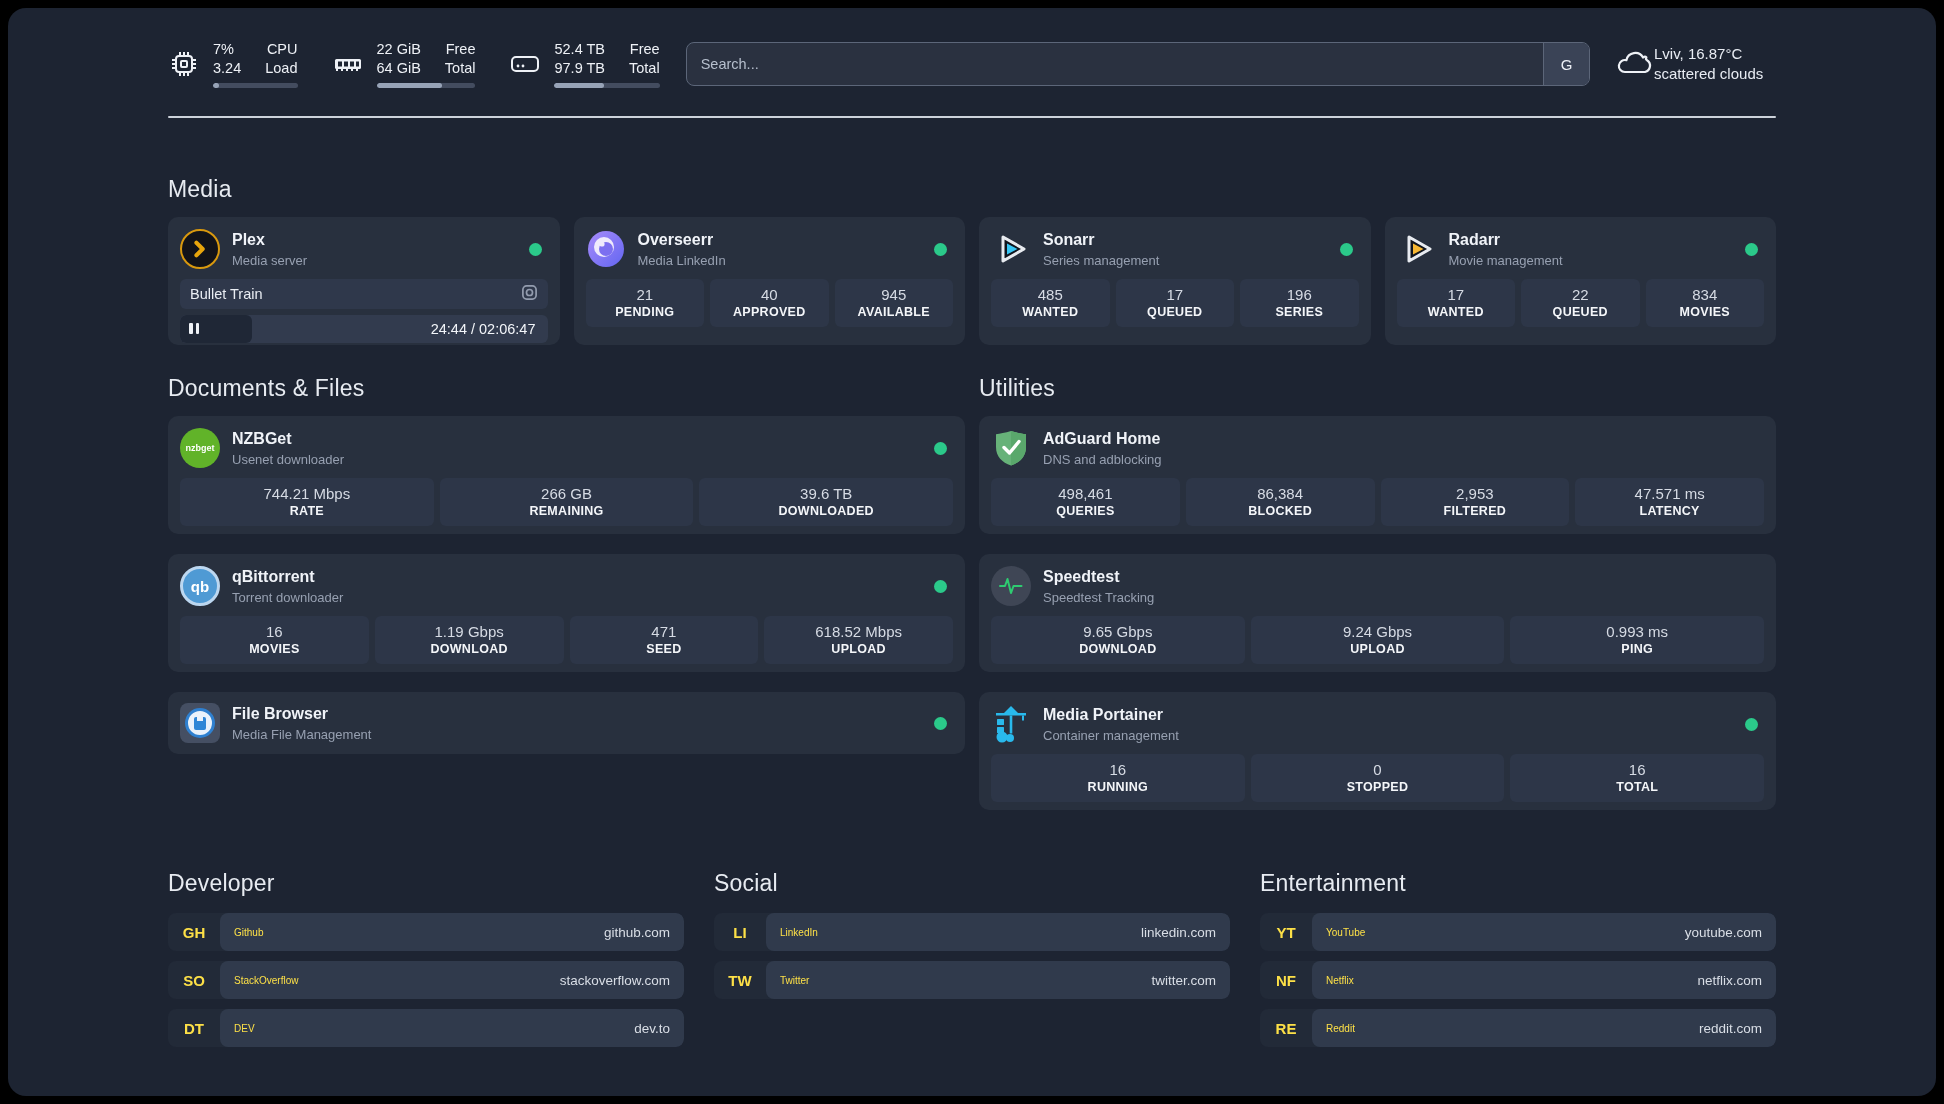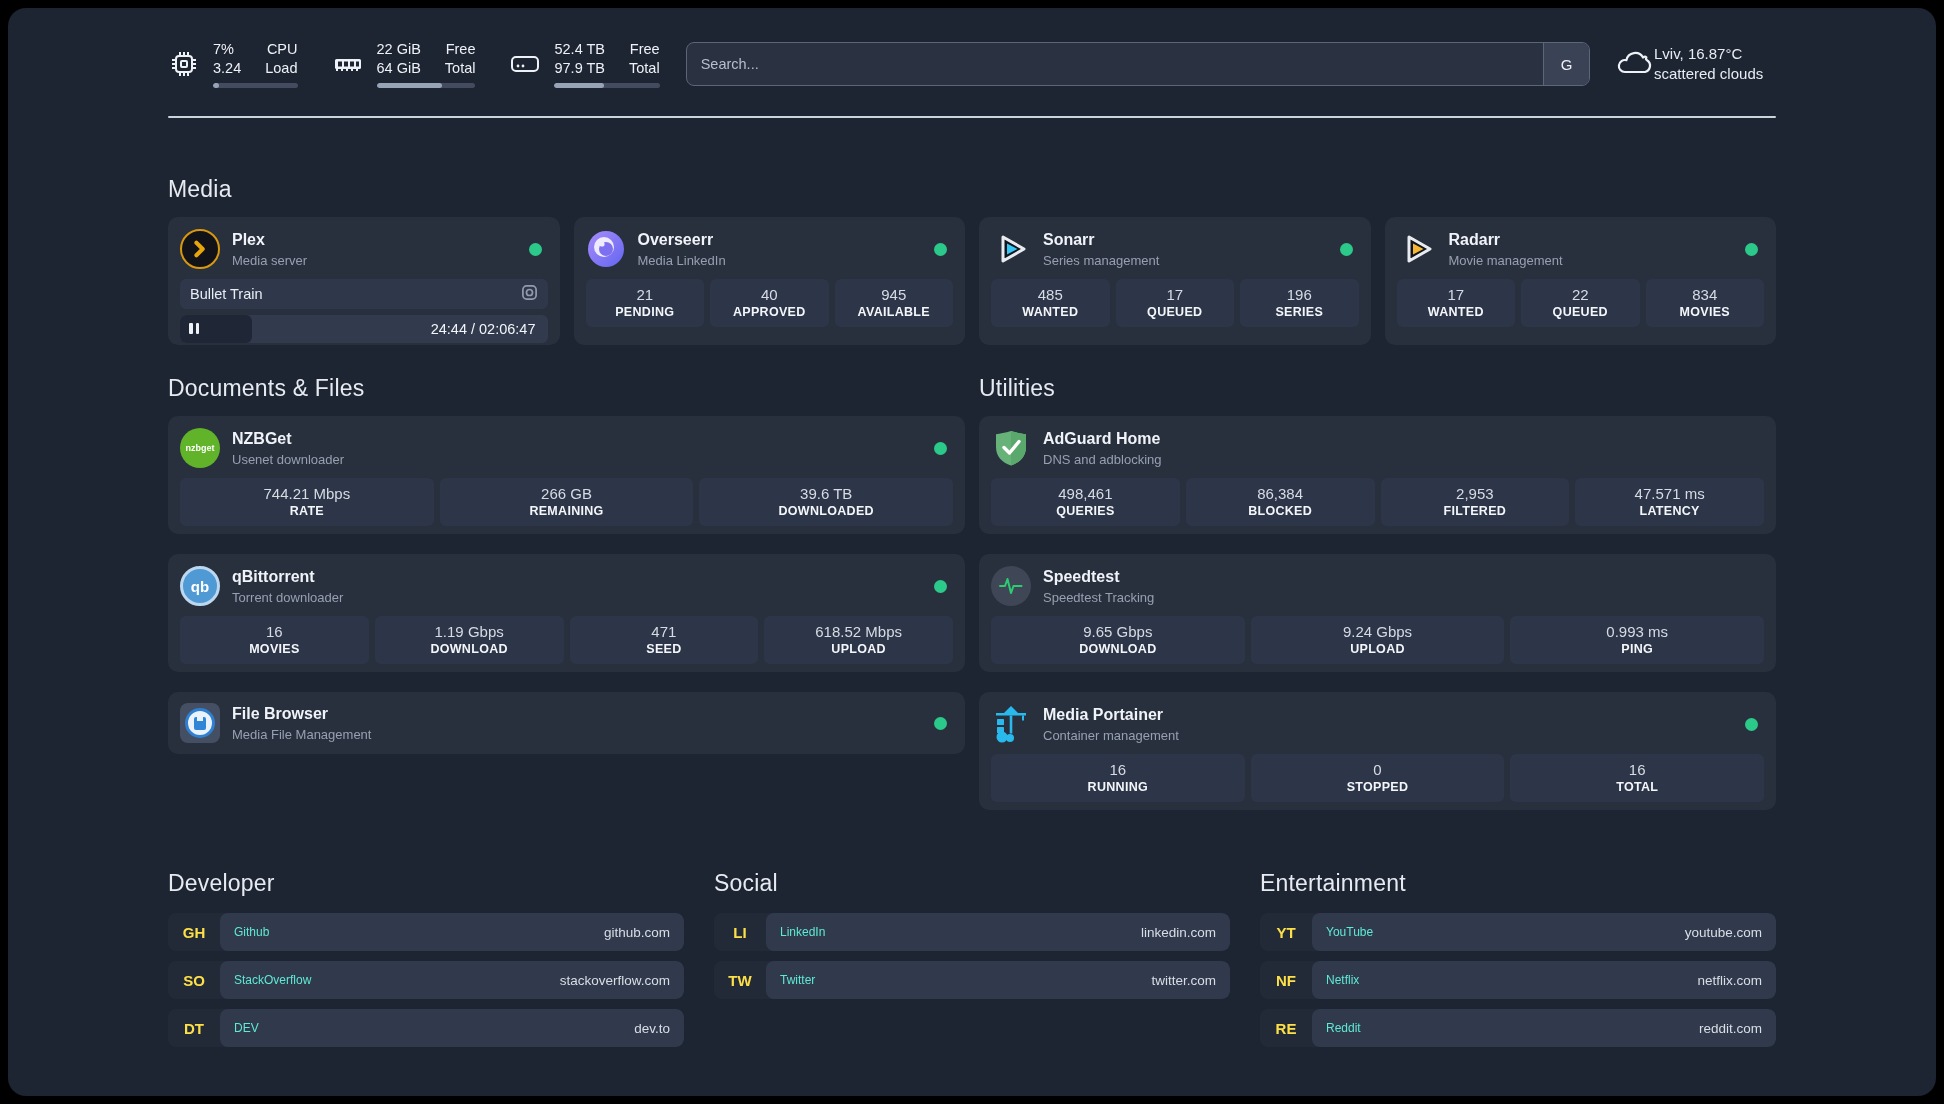--- a/index.html
+++ b/index.html
@@ -57,21 +57,21 @@
   .two-col { display:grid; grid-template-columns:1fr 1fr; gap:14px; margin-top:30px; }
   .col h2 { margin-bottom:14px; }
   .col .card { margin-bottom:20px; }
   .col .card:last-child { margin-bottom:0; }
   
   .bottom { display:grid; grid-template-columns:repeat(3,1fr); gap:30px; margin-top:60px; }
   .bm-col h2 { margin-bottom:16px; }
   .bm { display:flex; background:#222a38; border-radius:8px; height:38px; margin-bottom:10px; overflow:hidden; cursor:pointer; }
   .bm-abbr { width:52px; display:flex; align-items:center; justify-content:center; font-size:15px; font-weight:700; color:#fde047; }
   .bm-pill { flex:1; background:#303a4c; border-radius:8px; display:flex; align-items:center; justify-content:space-between; padding:0 14px; }
-  .bm-name { font-size:12px; color:#5eead4; }
+  .bm-name { font-size:10px; color:#fde047; }
   .bm-url { font-size:13.5px; color:#d9dee6; }
   
   .plex-badge { width:40px; height:40px; border-radius:50%; background:#121319; border:2px solid #d8980e; display:flex; align-items:center; justify-content:center; }
   .nzb-badge { width:40px; height:40px; border-radius:50%; background:#61b329; display:flex; align-items:center; justify-content:center; font-size:9px; font-weight:700; color:#fff; }
   .qb-badge { width:40px; height:40px; border-radius:50%; background:#4f9ad4; border:3px solid #bcd7f0; display:flex; align-items:center; justify-content:center; font-size:15px; font-weight:700; color:#fff; }
   .fb-tile { width:40px; height:40px; border-radius:8px; background:#454f63; display:flex; align-items:center; justify-content:center; }
   .fb-circle { width:30px; height:30px; border-radius:50%; background:#eaf2fb; border:3px solid #2f80d0; display:flex; align-items:center; justify-content:center; }
   .fb-floppy { width:12px; height:13px; background:#2f86d6; border-radius:2px; position:relative; }
   .fb-floppy::after { content:""; position:absolute; left:3px; top:0; width:6px; height:4px; background:#eaf2fb; }
   .st-badge { width:40px; height:40px; border-radius:50%; background:#3f4655; display:flex; align-items:center; justify-content:center; }

